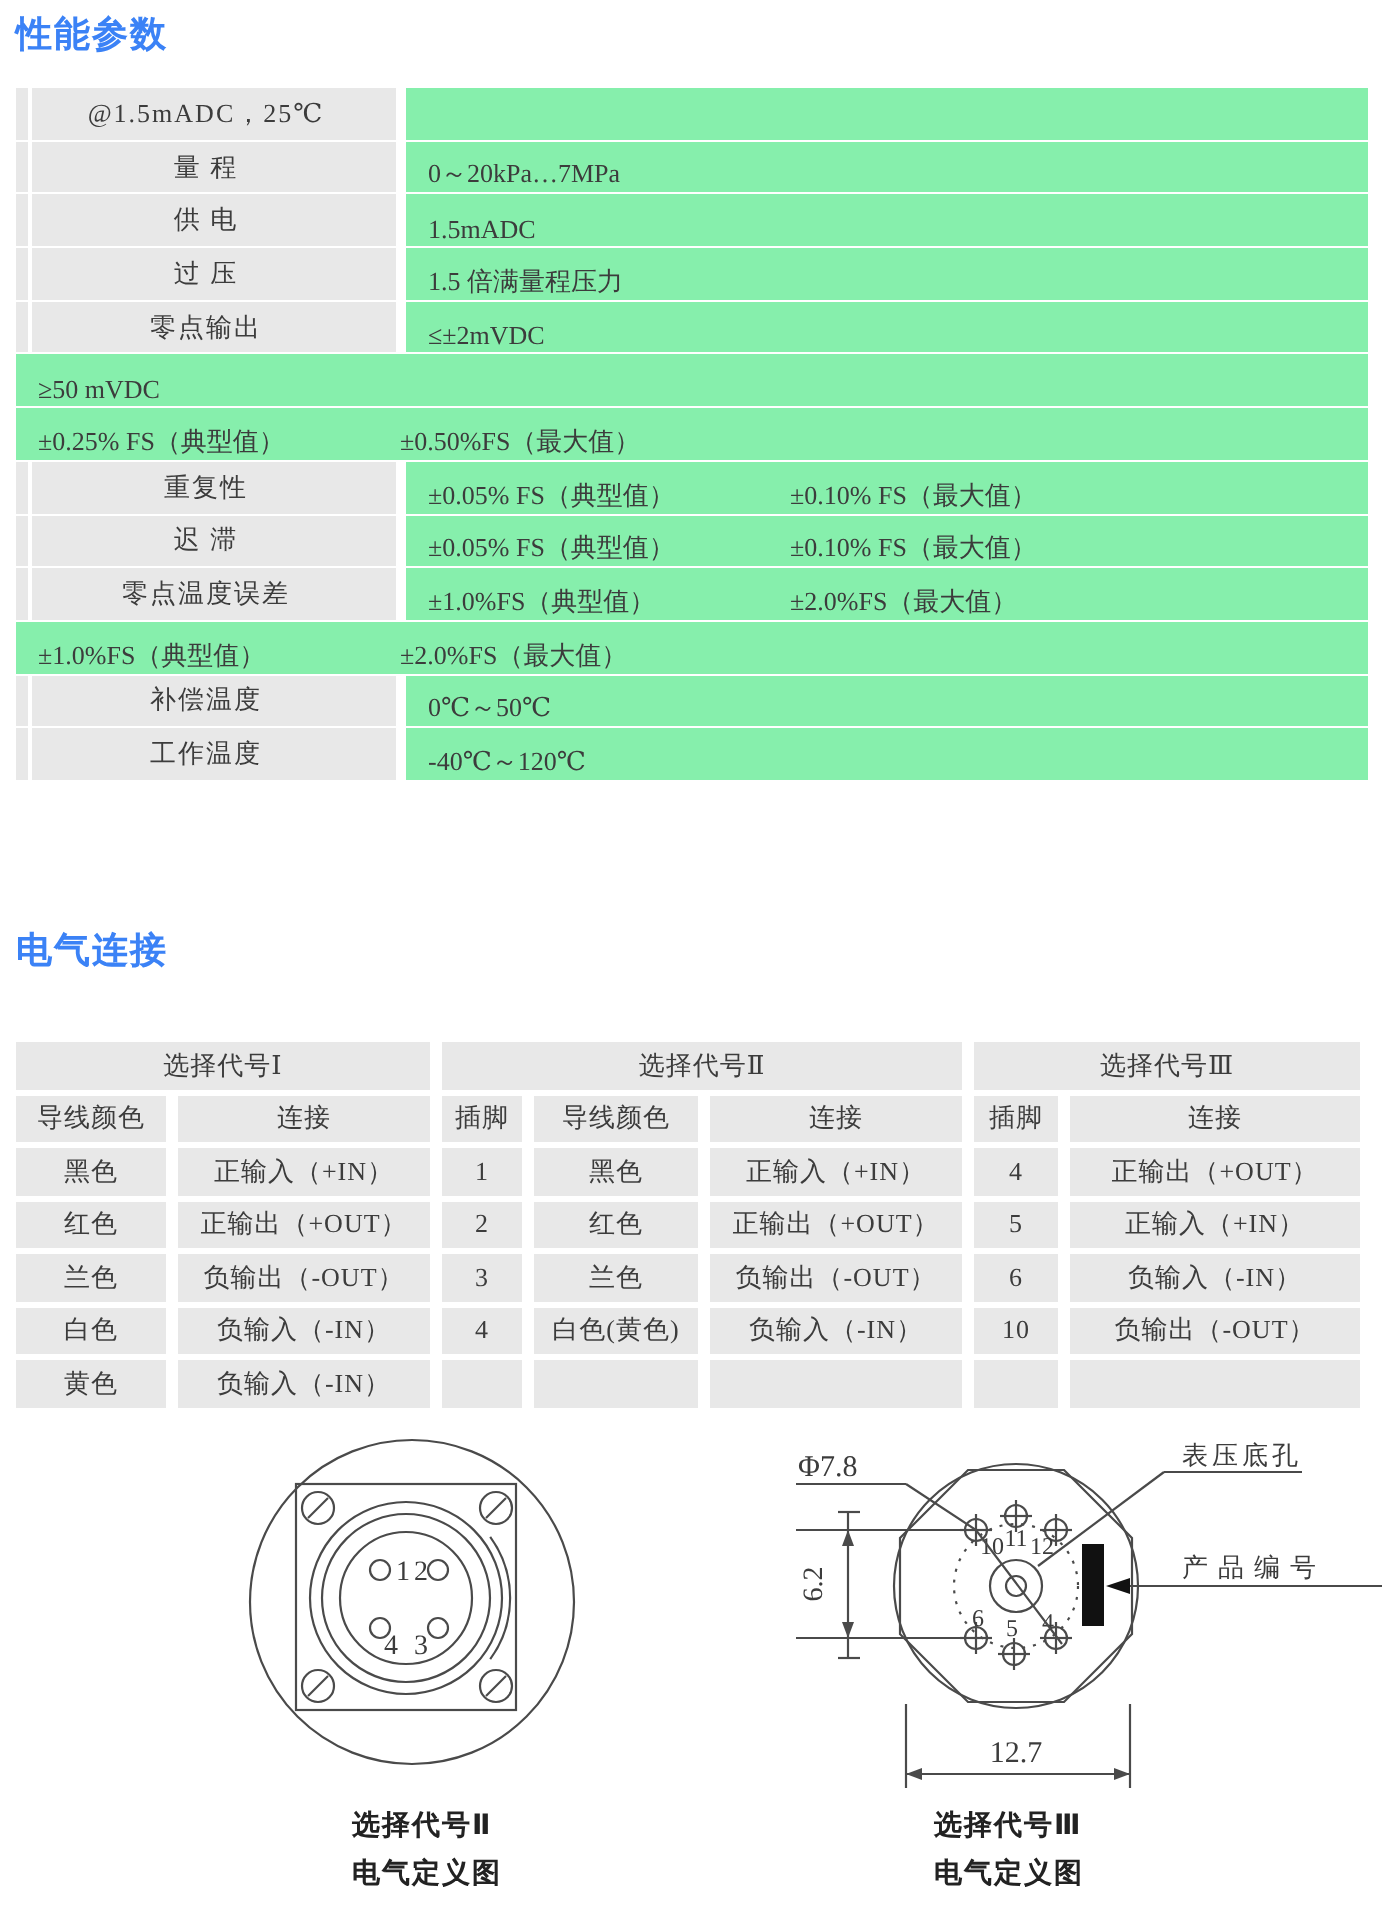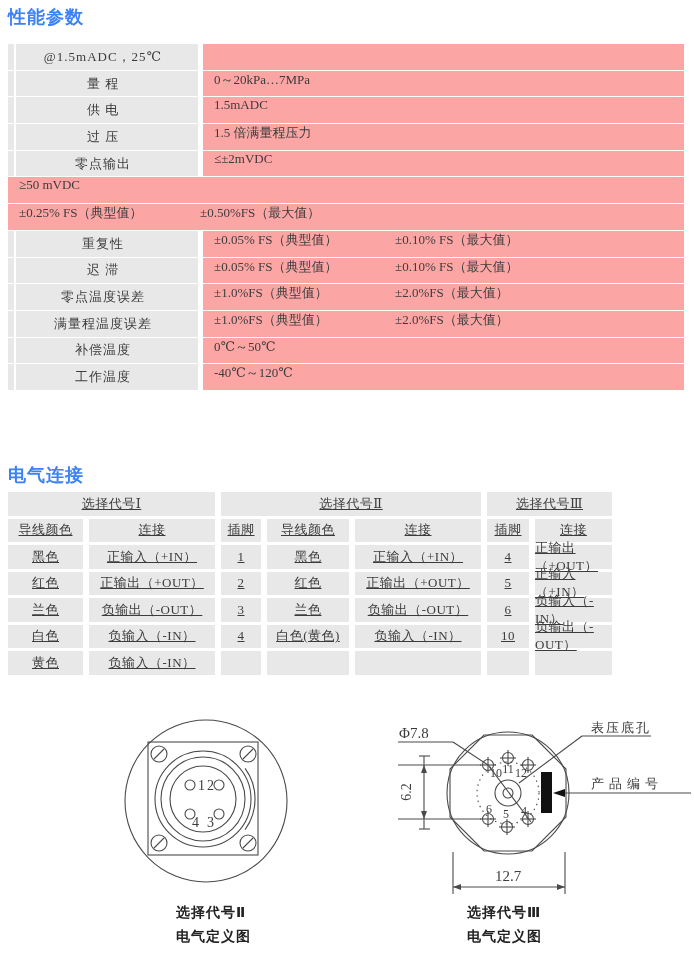--- a/index.html
+++ b/index.html
@@ -23,29 +23,29 @@
   .perf-label {
     width:190px; background:#e8e8e8; position:relative;
     display:flex; align-items:center; justify-content:center;
     font-size:13px; letter-spacing:1px;
   }
   .perf-label::before {
     content:""; position:absolute; left:6px; top:0; bottom:0;
     width:2px; background:#ffffff;
   }
   .perf-value {
-    flex:1; background:#fca5a5; display:flex; align-items:flex-start;
+    flex:1; background:#86efac; display:flex; align-items:flex-end;
     padding-left:11px; font-size:13px;
   }
   .perf-value .v1 { min-width:181px; }
 
   
-  .elec-table { position:absolute; left:8px; top:492px; width:604px;
+  .elec-table { position:absolute; left:8px; top:521px; width:672px;
     display:grid; grid-template-columns:75px 126px 40px 82px 126px 42px 1fr;
-    column-gap:6px; row-gap:3px;text-decoration:underline; }
+    column-gap:6px; row-gap:3px; }
   .ecell {
     background:#e8e8e8; height:23.5px; display:flex; align-items:center;
     justify-content:center; font-size:13px; letter-spacing:0.5px;
   }
   .egroup1 { grid-column:1/3; }
   .egroup2 { grid-column:3/6; }
   .egroup3 { grid-column:6/8; }
 
   
   .diagram { position:absolute; }
@@ -135,21 +135,20 @@
         </div>
       </div>
     <div class="perf-row">
         <div class="perf-label">零点温度误差</div>
         <div class="perf-value">
           <span class="v1">±1.0%FS（典型值）</span>
           <span class="v2">±2.0%FS（最大值）</span>
         </div>
       </div>
     <div class="perf-row">
-        <div class="perf-label">满量程温度误差</div>
         <div class="perf-value">
           <span class="v1">±1.0%FS（典型值）</span>
           <span class="v2">±2.0%FS（最大值）</span>
         </div>
       </div>
     <div class="perf-row">
         <div class="perf-label">补偿温度</div>
         <div class="perf-value">
           <span class="v1">0℃～50℃</span>
           <span class="v2"></span>

